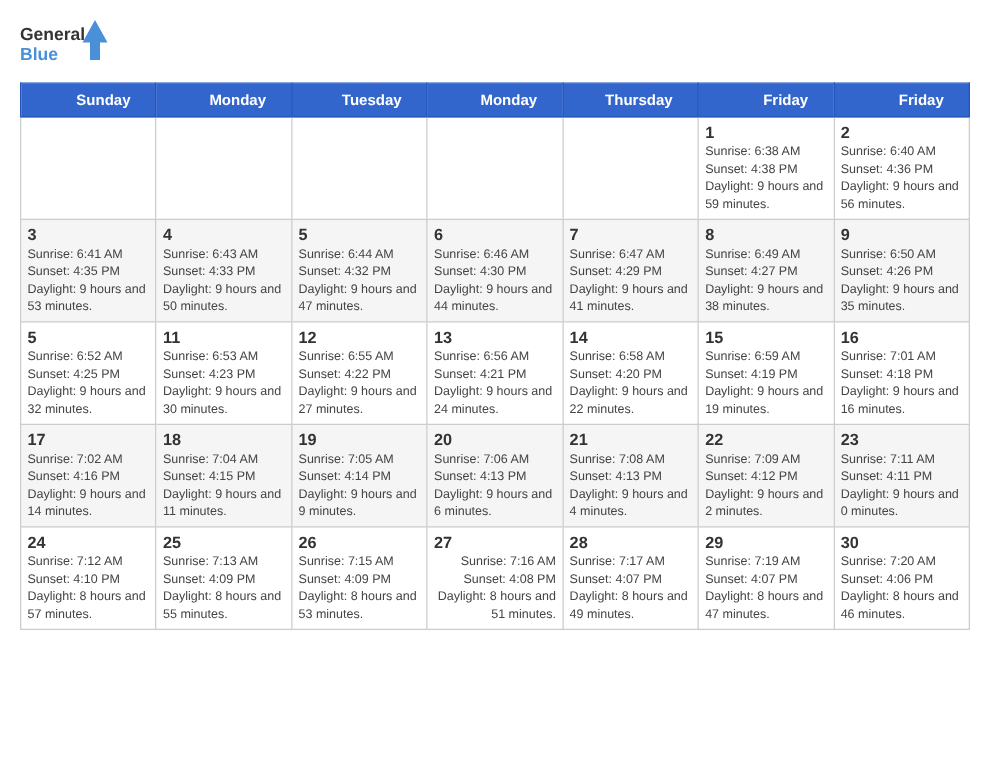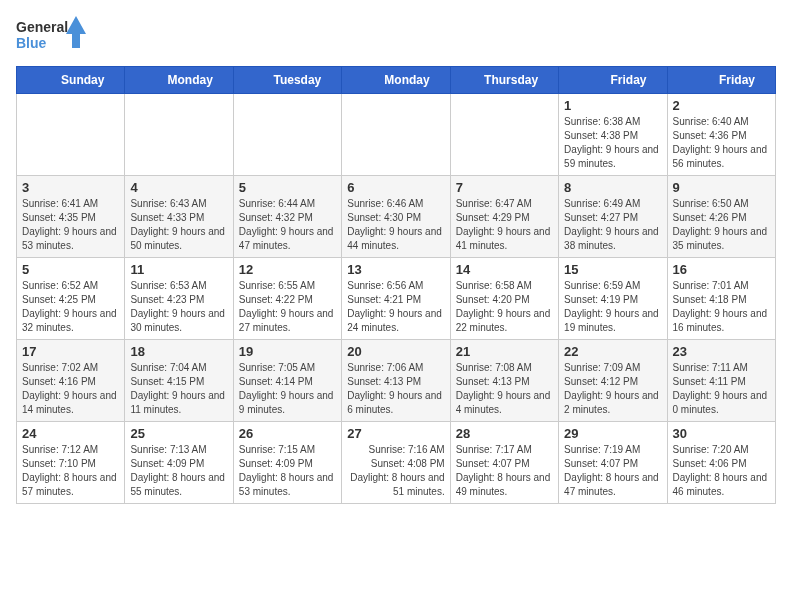--- a/index.html
+++ b/index.html
@@ -255,21 +255,21 @@
           <span class="day-num">23</span>
           <div class="day-info" style="white-space: pre-line;">Sunrise: 7:11 AM
 Sunset: 4:11 PM
 Daylight: 9 hours and 0 minutes.</div>
         </td>
       </tr>
       <tr>
         <td>
           <span class="day-num">24</span>
           <div class="day-info" style="white-space: pre-line;">Sunrise: 7:12 AM
-Sunset: 7:10 PM
+Sunset: 4:10 PM
 Daylight: 8 hours and 57 minutes.</div>
         </td>
         <td>
           <span class="day-num">25</span>
           <div class="day-info" style="white-space: pre-line;">Sunrise: 7:13 AM
 Sunset: 4:09 PM
 Daylight: 8 hours and 55 minutes.</div>
         </td>
         <td>
           <span class="day-num">26</span>

